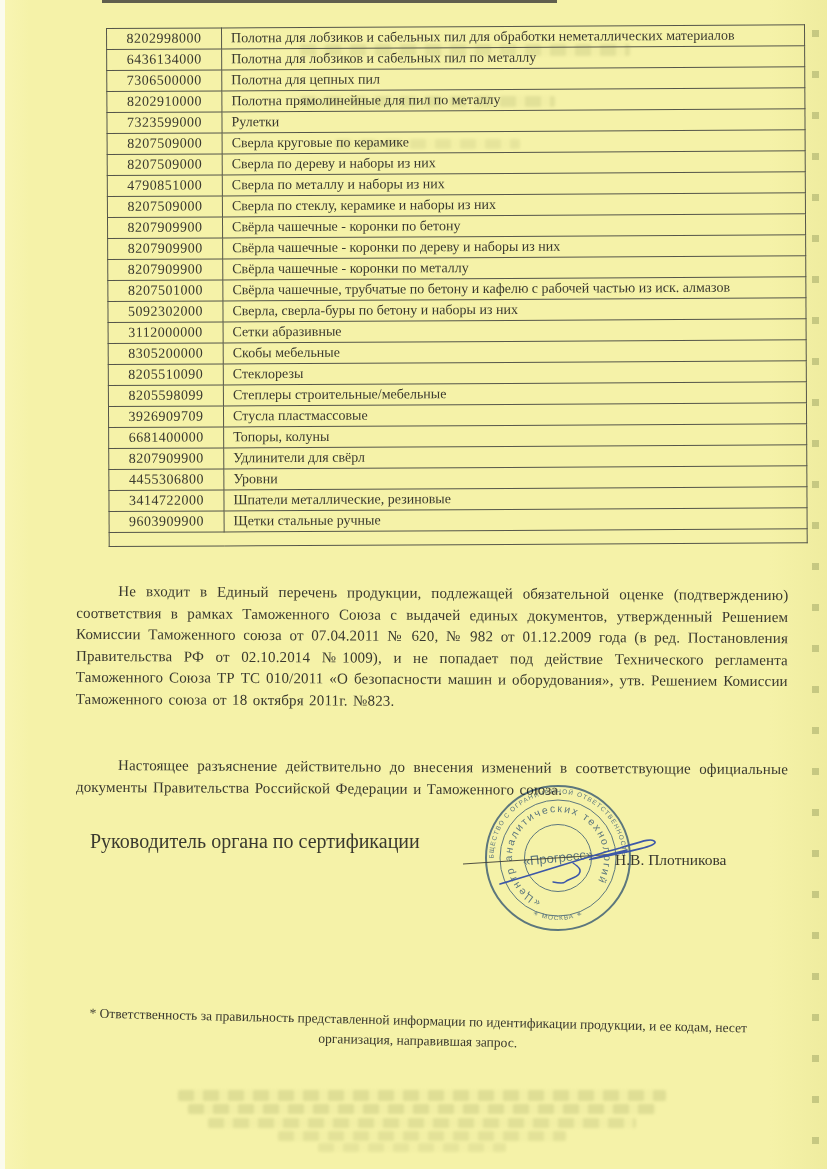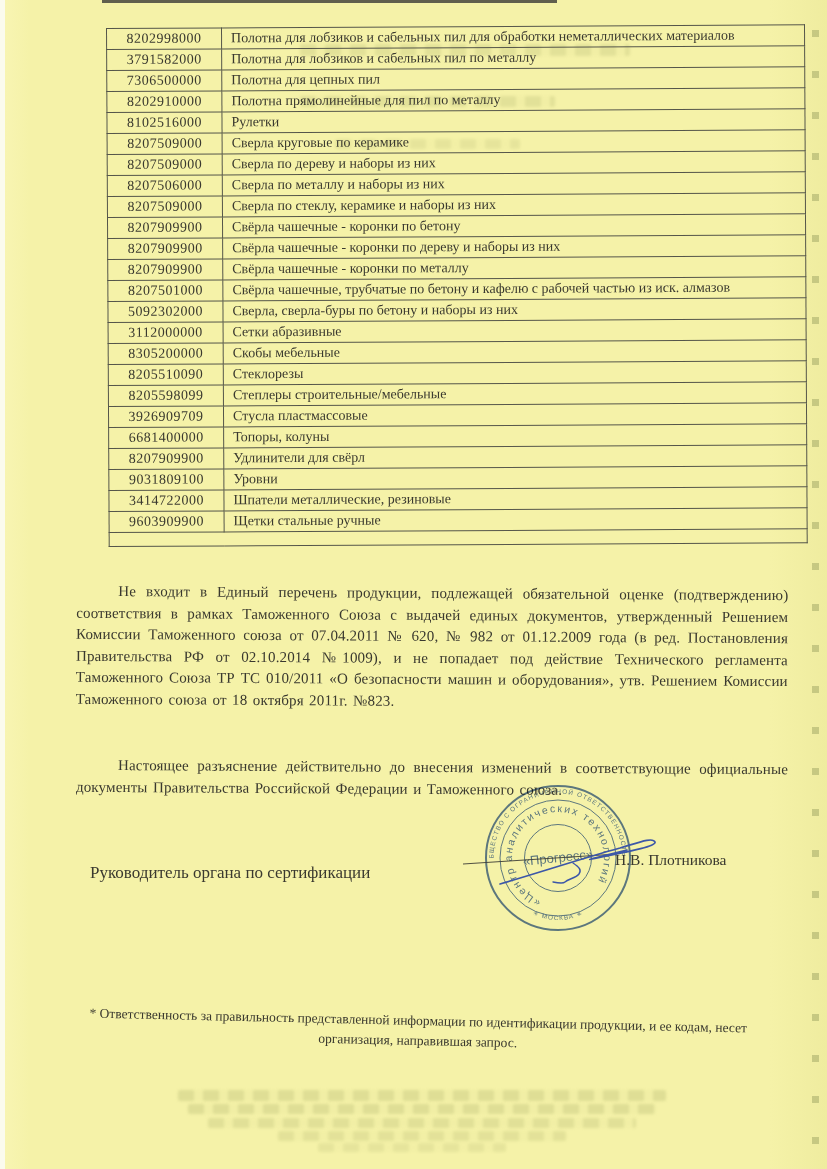--- a/index.html
+++ b/index.html
@@ -37,21 +37,21 @@
     letter-spacing:.5px; white-space:nowrap; }
   table.codes td.desc { padding-left:9px; }
   table.codes tr.spacer td { height:13px; padding:0; }
 
   .para { position:absolute; left:76px; width:712px; margin:0; font-size:15px;
     line-height:21.5px; text-align:justify; letter-spacing:.15px; word-spacing:1.5px;
     transform:rotate(0.35deg); z-index:2; }
   #p1 { top:583px; text-indent:42px; }
   #p2 { top:757px; text-indent:42px; }
 
-  .sig-block { position:absolute; left:90px; top:861px; font-size:17px; line-height:23px; z-index:2; }
+  .sig-block { position:absolute; left:90px; top:830px; font-size:20px; line-height:23px; z-index:2; }
   #signer { position:absolute; left:615px; top:851px; font-size:15.5px; z-index:4; }
 
   #footnote { position:absolute; left:72px; top:1011px; width:692px; margin:0;
     font-size:13.5px; line-height:20px; text-align:center; transform:rotate(1.3deg); z-index:2; }
 
   
   #stamp { position:absolute; left:483px; top:783px; width:150px; height:150px;
     z-index:5; opacity:.88; filter:blur(.3px); mix-blend-mode:multiply; }
   #stamp circle { fill:none; stroke:#4a6bb5; }
   #stamp text { fill:#4a6bb5; }
@@ -74,45 +74,45 @@
   <div class="bleed" id="bt2"></div>
   <div class="bleed" id="bt3"></div>
 
   <table class="codes">
     <tbody>
         <tr>
           <td class="code">8202998000</td>
           <td class="desc">Полотна для лобзиков и сабельных пил для обработки неметаллических материалов</td>
         </tr>
         <tr>
-          <td class="code">3791582000</td>
+          <td class="code">6436134000</td>
           <td class="desc">Полотна для лобзиков и сабельных пил по металлу</td>
         </tr>
         <tr>
           <td class="code">7306500000</td>
           <td class="desc">Полотна для цепных пил</td>
         </tr>
         <tr>
           <td class="code">8202910000</td>
           <td class="desc">Полотна прямолинейные для пил по металлу</td>
         </tr>
         <tr>
-          <td class="code">8102516000</td>
+          <td class="code">7323599000</td>
           <td class="desc">Рулетки</td>
         </tr>
         <tr>
           <td class="code">8207509000</td>
           <td class="desc">Сверла круговые по керамике</td>
         </tr>
         <tr>
           <td class="code">8207509000</td>
           <td class="desc">Сверла по дереву и наборы из них</td>
         </tr>
         <tr>
-          <td class="code">8207506000</td>
+          <td class="code">4790851000</td>
           <td class="desc">Сверла по металлу и наборы из них</td>
         </tr>
         <tr>
           <td class="code">8207509000</td>
           <td class="desc">Сверла по стеклу, керамике и наборы из них</td>
         </tr>
         <tr>
           <td class="code">8207909900</td>
           <td class="desc">Свёрла чашечные - коронки по бетону</td>
         </tr>
@@ -154,21 +154,21 @@
         </tr>
         <tr>
           <td class="code">6681400000</td>
           <td class="desc">Топоры, колуны</td>
         </tr>
         <tr>
           <td class="code">8207909900</td>
           <td class="desc">Удлинители для свёрл</td>
         </tr>
         <tr>
-          <td class="code">9031809100</td>
+          <td class="code">4455306800</td>
           <td class="desc">Уровни</td>
         </tr>
         <tr>
           <td class="code">3414722000</td>
           <td class="desc">Шпатели металлические, резиновые</td>
         </tr>
         <tr>
           <td class="code">9603909900</td>
           <td class="desc">Щетки стальные ручные</td>
         </tr>

